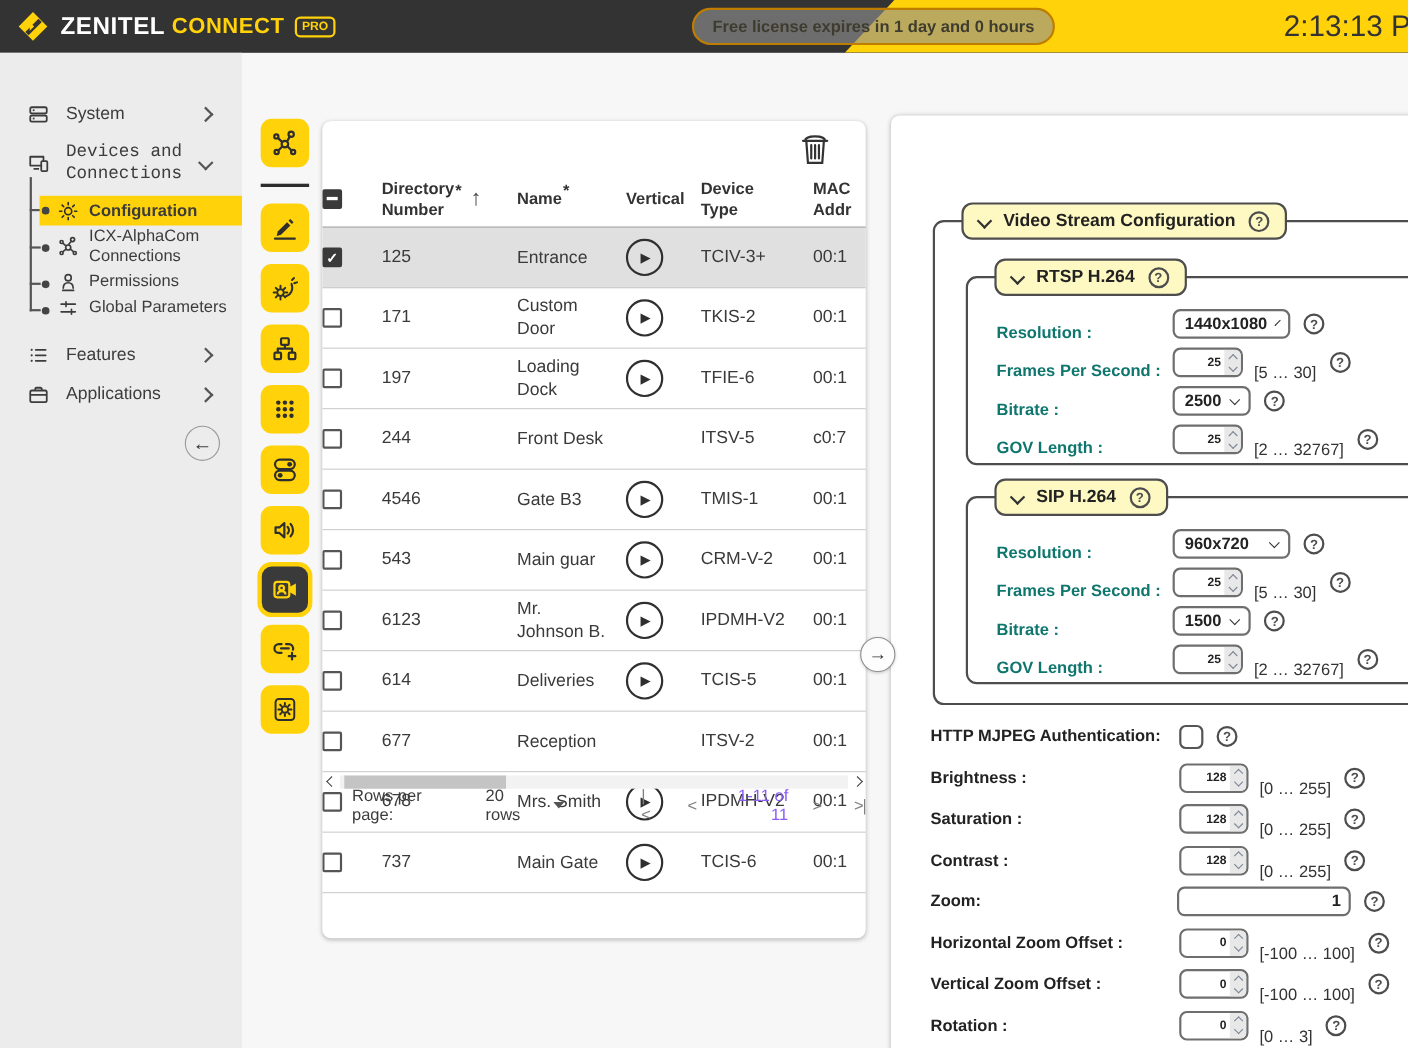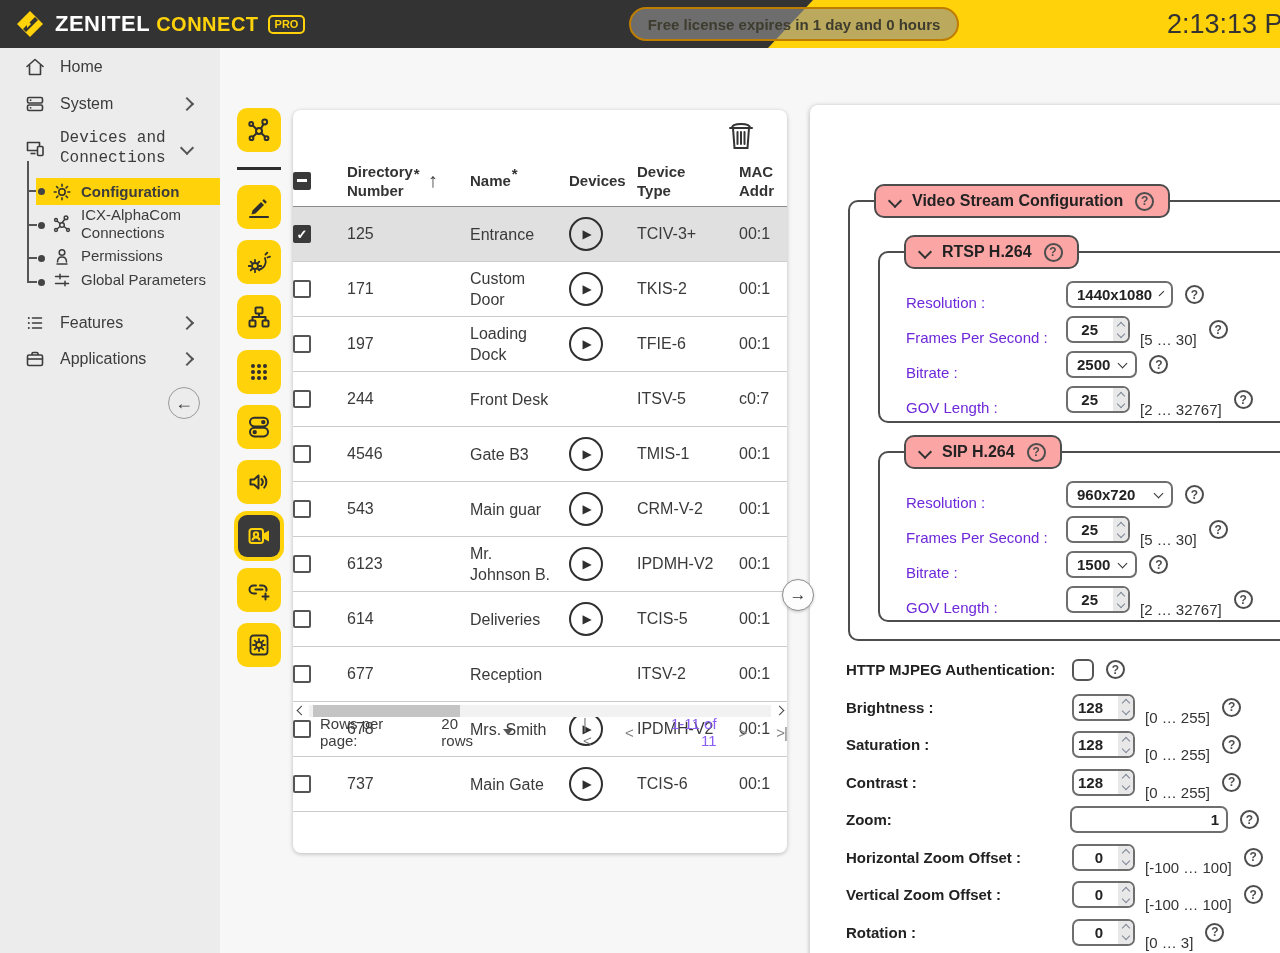--- a/index.html
+++ b/index.html
@@ -97,31 +97,31 @@
     justify-content:center;font-size:17px;color:#333;z-index:5;box-shadow:0 1px 3px rgba(0,0,0,.2);}
 
   
   .panel{position:absolute;left:810px;top:105px;width:486px;height:866px;background:#fff;border-radius:8px;
     box-shadow:0 1px 5px rgba(0,0,0,.3);}
   .panel-title{position:absolute;left:36px;top:38px;font-size:22px;font-weight:bold;color:#1f1f1f;}
   .fieldset{position:absolute;border:2px solid #4d4d4d;border-radius:10px;box-sizing:border-box;}
   .fs-outer{left:38px;top:95px;width:460px;height:441px;}
   .fs-rtsp{left:28px;top:49px;width:434px;height:172px;}
   .fs-sip{left:28px;top:249px;width:434px;height:171px;}
-  .legend{position:absolute;left:24px;top:-18px;height:34px;background:#fca5a5;border:2px solid #4d4d4d;
+  .legend{position:absolute;left:24px;top:-18px;height:34px;background:#fef9c3;border:2px solid #4d4d4d;
     border-radius:10px;box-sizing:border-box;display:flex;align-items:center;gap:12px;padding:0 14px;
     font-size:16px;font-weight:bold;color:#222;white-space:nowrap;}
   .legend .chev{border-color:#333;}
   .frows{position:absolute;left:26px;top:24px;right:10px;}
   .frow{height:35px;display:flex;align-items:center;}
-  .flabel{width:160px;font-size:15px;font-weight:normal;color:#6d28d9;margin-top:16px;}
+  .flabel{width:160px;font-size:15px;font-weight:bold;color:#0f766e;margin-top:16px;}
   .spinner{width:64px;height:27px;border:2px solid #6e6e6e;border-radius:7px;box-sizing:border-box;
     background:#fff;display:flex;align-items:stretch;overflow:hidden;}
-  .sval{flex:1;display:flex;align-items:center;justify-content:flex-end;padding-right:15px;
-    font-size:15px;font-weight:bold;color:#222;}
+  .sval{flex:1;display:flex;align-items:center;justify-content:flex-end;padding-right:3px;
+    font-size:11px;font-weight:bold;color:#222;}
   .sbtns{width:15px;background:#e8e8e8;display:flex;flex-direction:column;align-items:center;justify-content:center;gap:2px;}
   .cu,.cd{display:block;width:5px;height:5px;border-style:solid;border-color:#7d8696;border-width:0;}
   .cu{border-left-width:1.5px;border-top-width:1.5px;transform:rotate(45deg);}
   .cd{border-right-width:1.5px;border-bottom-width:1.5px;transform:rotate(45deg);}
   .select{height:27px;border:2px solid #6e6e6e;border-radius:7px;box-sizing:border-box;background:#fff;
     display:flex;align-items:center;padding:0 9px;gap:9px;font-size:15px;font-weight:bold;color:#222;}
   .select.wide{width:107px;justify-content:space-between;}
   .select .chev{width:6px;height:6px;border-width:1.8px;border-color:#333;margin-top:-3px;}
   .frange{font-size:15px;color:#333;margin-left:10px;white-space:nowrap;margin-top:20px;}
   .help{width:19px;height:19px;border:2px solid #4d4d4d;border-radius:50%;box-sizing:border-box;flex:0 0 19px;
@@ -151,27 +151,20 @@
       </span>
       <span class="brand-zenitel">ZENITEL</span>
       <span class="brand-connect">CONNECT</span>
       <span class="brand-pro">PRO</span>
     </div>
     <div class="license-pill">Free license expires in 1 day and 0 hours</div>
     <div class="clock">2:13:13 PM</div>
   </div>
 
   <div class="sidebar">
-    <div class="side-item" style="top:4px;height:30px;">
-      <svg class="side-ico" viewBox="0 0 22 22" fill="none" stroke="#3c3c3c" stroke-width="1.6" stroke-linecap="round" stroke-linejoin="round">
-        <path d="M3 10.5 L11 3.5 L19 10.5"></path>
-          <path d="M5.5 9 V18.5 h11 V9"></path>
-      </svg>
-      <span class="lbl">Home</span>
-    </div>
     <div class="side-item" style="top:41px;height:30px;">
       <svg class="side-ico" viewBox="0 0 22 22" fill="none" stroke="#3c3c3c" stroke-width="1.6">
         <rect x="3.5" y="4.5" width="15" height="5.5" rx="1.5"></rect>
           <rect x="3.5" y="12" width="15" height="5.5" rx="1.5"></rect>
         <circle cx="6.6" cy="7.2" r=".9" fill="#3c3c3c" stroke="none"></circle>
           <circle cx="6.6" cy="14.8" r=".9" fill="#3c3c3c" stroke="none"></circle>
       </svg>
       <span class="lbl">System</span>
       <span class="chev right side-chev"></span>
     </div>
@@ -368,21 +361,21 @@
             <span>Directory</span>
             <span>Number</span>
           </span>
         <span class="req">*</span>
         <span class="sort">↑</span>
       </span>
       <span class="c-flex">
         <span>Name</span>
         <span class="req">*</span>
       </span>
-      <span>Devices</span>
+      <span>Vertical</span>
       <span class="th-lines">
         <span>Device</span>
           <span>Type</span>
       </span>
       <span class="th-lines">
         <span>MAC</span>
           <span>Addr</span>
       </span>
     </div>
 

